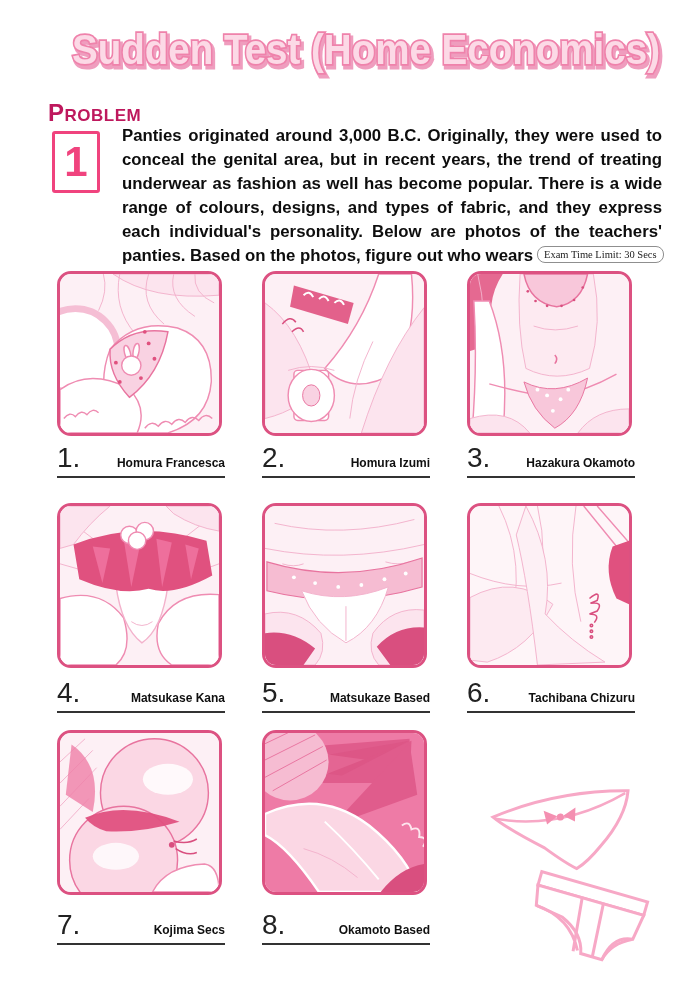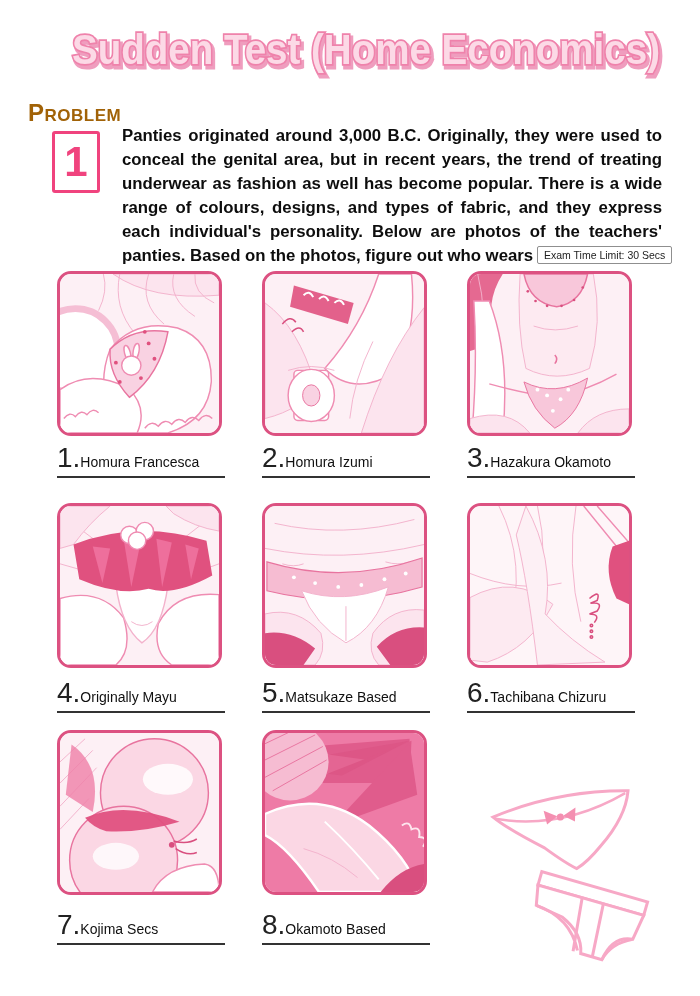--- a/index.html
+++ b/index.html
@@ -5,60 +5,60 @@
   * { margin:0; padding:0; box-sizing:border-box; }
   html,body { background:#ffffff; }
   body { font-family:"Liberation Sans", sans-serif; }
   .page { position:relative; width:700px; height:996px; background:#fff; overflow:hidden; margin:0 auto; }
 
   
   .title-wrap { position:absolute; left:16px; top:18px; width:700px; height:66px; }
 
   
   .problem-heading {
-    position:absolute; left:28px; top:99px;
-    font-size:24px; font-weight:bold; color:#a16207;
+    position:absolute; left:48px; top:99px;
+    font-size:24px; font-weight:bold; color:#be185d;
     font-variant:small-caps; letter-spacing:.5px;
   }
   .problem-number-box {
     position:absolute; left:52px; top:131px; width:48px; height:62px;
     border:3px solid #f0437e; border-radius:3px;
     display:flex; align-items:center; justify-content:center;
   }
   .problem-number-box span { font-size:42px; font-weight:bold; color:#f0437e; }
 
   .problem-text {
     position:absolute; left:122px; top:124px; width:540px;
     font-size:16.8px; font-weight:bold; color:#0d0d0d;
     line-height:1.43; text-align:justify;
   }
   .time-limit {
     position:absolute; left:537px; top:246px;
-    border:1px solid #8f8f8f; border-radius:2px; background:#fff;
-    font-size:10.5px; color:#222; padding:2px 6px; white-space:nowrap;
+    border:1px solid #8f8f8f; border-radius:8px; background:#fff;
+    font-size:10.5px; color:#222; padding:2px 6px; white-space:nowrap;font-family:Liberation Serif, serif;
   }
 
   
   .photo {
     position:absolute; width:165px; height:165px;
     border:3px solid #dc5181; border-radius:14px; overflow:hidden;
     background:#fdf0f5;
   }
   .photo svg { display:block; width:100%; height:100%; }
   .c1{left:57px}.c2{left:262px}.c3{left:467px}
   .r1{top:271px}.r2{top:503px}.r3{top:730px}
 
   .photo-label {
     position:absolute; width:168px; height:34px;
     display:flex; align-items:baseline;
     border-bottom:2px solid #333; padding-bottom:2px;
   }
   .lr1{top:444px}.lr2{top:679px}.lr3{top:911px}
   .photo-label .num { font-size:28px; font-weight:400; color:#222; line-height:1; }
-  .photo-label .nm  { flex:1; text-align:left; font-size:14px; font-weight:normal; color:#101010; }
+  .photo-label .nm  { flex:1; text-align:right; font-size:12px; font-weight:bold; color:#101010; }
 
   .deco { position:absolute; left:476px; top:768px; width:200px; height:210px; }
   .deco svg { display:block; width:100%; height:100%; }
 
   
   .a-ln{stroke:#ef8cb2;fill:none;stroke-width:1.5px}
   .a-th{stroke:#f3b2cc;fill:none;stroke-width:1px}
   .a-wh{fill:#ffffff;stroke:#ef8cb2;stroke-width:1.5px}
   .a-lt{fill:#fce4ee;stroke:#f3b2cc;stroke-width:1px}
   .a-dk{fill:#e0517f}
@@ -231,21 +231,21 @@
         <path d="M124,96q12,-10 8,2l-7,3q14,-2 7,8l-8,3q12,0 5,9"></path>
         <circle cx="126" cy="124" r="1.3"></circle>
           <circle cx="126" cy="130" r="1.3"></circle>
           <circle cx="126" cy="136" r="1.3"></circle>
       </g>
     </svg>
   </div>
 
   <div class="photo-label c1 lr2">
     <span class="num">4.</span>
-    <span class="nm">Originally Mayu</span>
+    <span class="nm">Matsukase Kana</span>
   </div>
   <div class="photo-label c2 lr2">
     <span class="num">5.</span>
     <span class="nm">Matsukaze Based</span>
   </div>
   <div class="photo-label c3 lr2">
     <span class="num">6.</span>
     <span class="nm">Tachibana Chizuru</span>
   </div>
 

